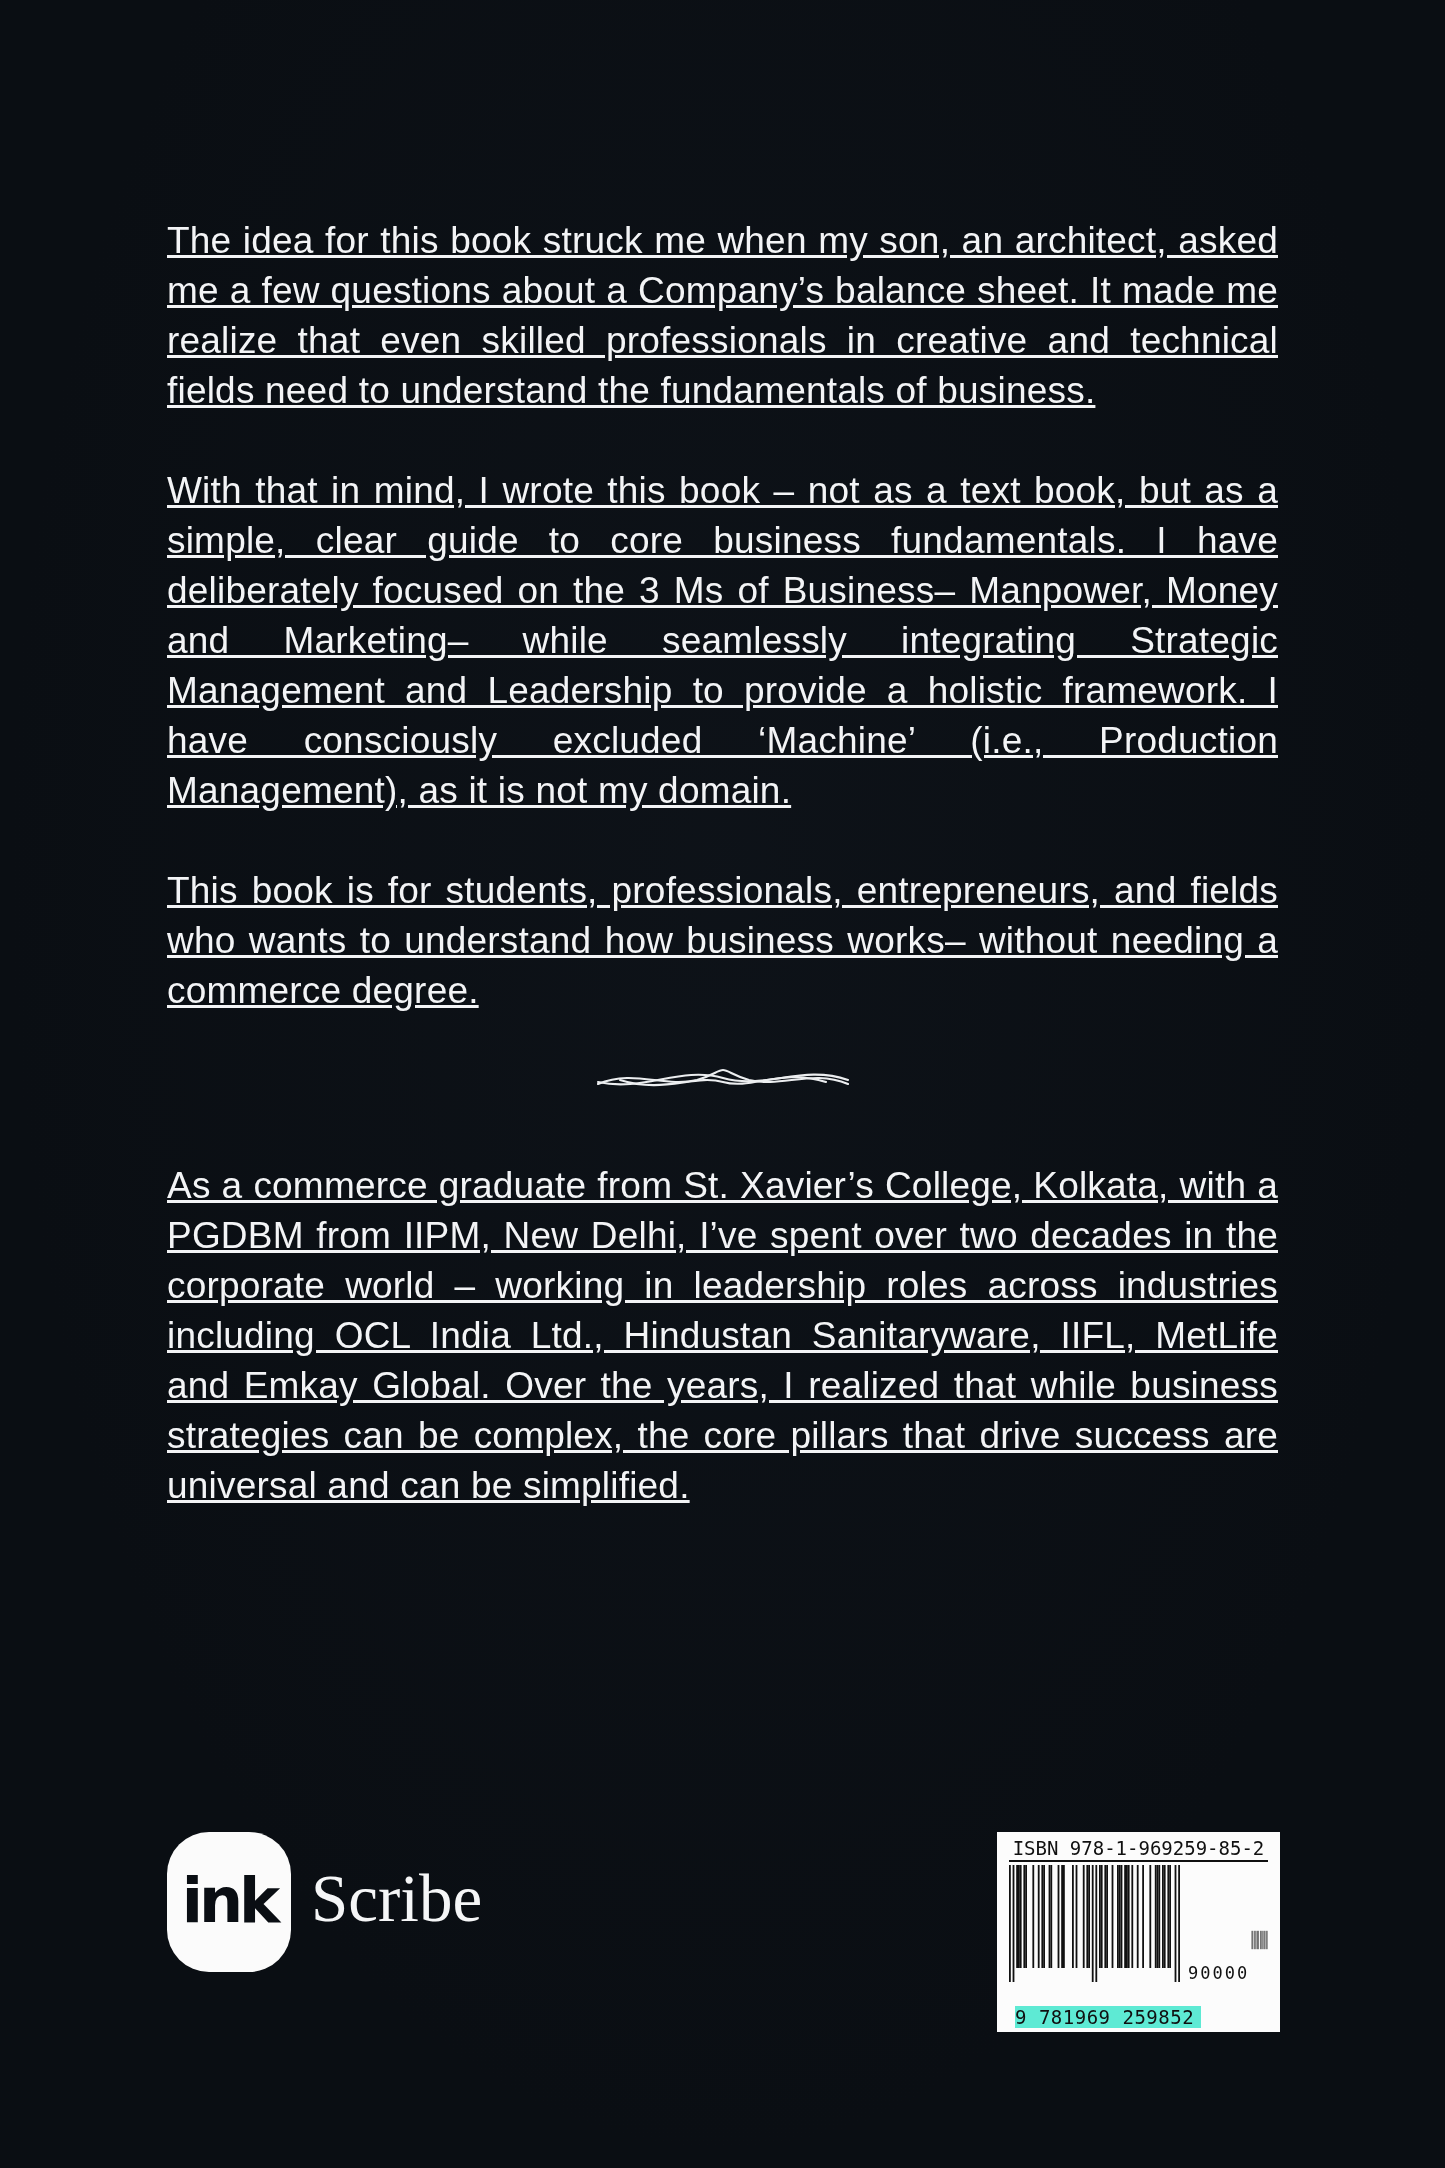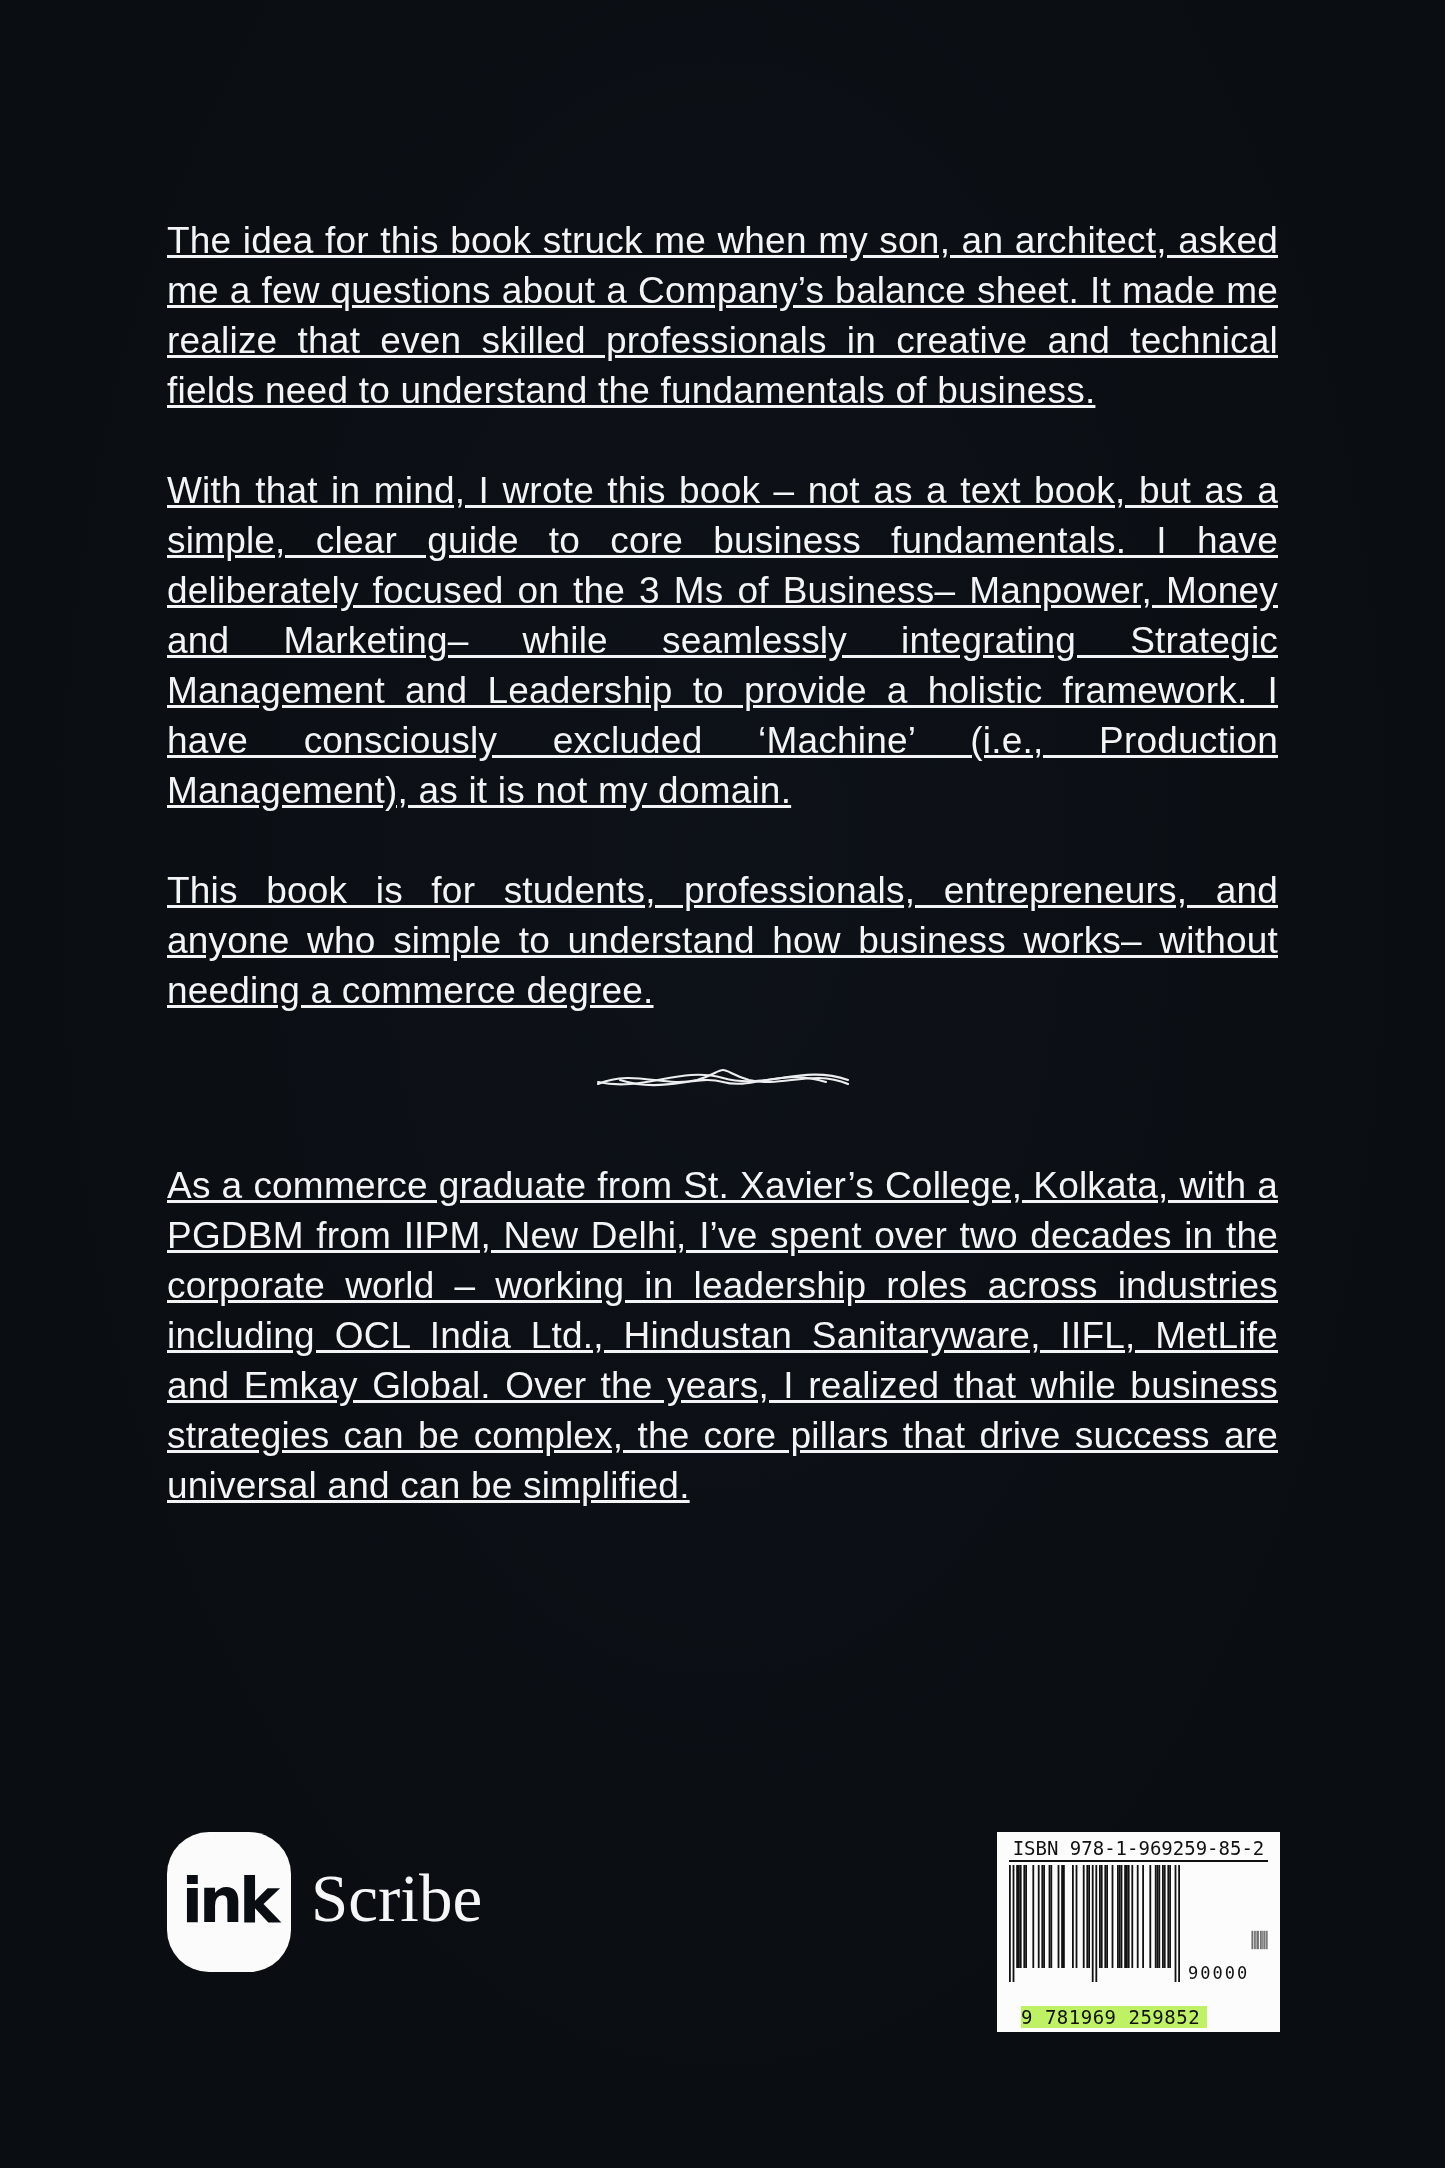--- a/index.html
+++ b/index.html
@@ -46,34 +46,34 @@
   }
   .bars-row{display:flex;margin-top:3px;}
   .main-bars{display:block;}
   .addon-col{margin-left:8px;width:80px;display:flex;align-items:flex-end;}
   .price-code{
     font-family:"DejaVu Sans Mono",monospace;color:#101010;font-size:17px;
     line-height:18px;letter-spacing:2px;align-self:flex-end;padding-right:2px;
   }
   .addon-bars{display:block;margin-top:1px;}
   .digits-line{
-    position:absolute;left:24px;bottom:4px;width:186px;
+    position:absolute;left:18px;bottom:4px;width:186px;
     font-family:"DejaVu Sans Mono",monospace;color:#101010;font-size:19px;
-    letter-spacing:.5px;background:#bef264;white-space:nowrap;
+    letter-spacing:.5px;background:#5eead4;white-space:nowrap;
   }
 </style>
 </head>
 <body>
 
 <div class="cover">
 
   <div class="copy">
     <p>The idea for this book struck me when my son, an architect, asked me a few questions about a Company’s balance sheet. It made me realize that even skilled professionals in creative and technical fields need to understand the fundamentals of business.</p>
     <p>With that in mind, I wrote this book – not as a text book, but as a simple, clear guide to core business fundamentals. I have deliberately focused on the 3 Ms of Business– Manpower, Money and Marketing– while seamlessly integrating Strategic Management and Leadership to provide a holistic framework. I have consciously excluded ‘Machine’ (i.e., Production Management), as it is not my domain.</p>
-    <p style="margin-bottom:0;">This book is for students, professionals, entrepreneurs, and anyone who simple to understand how business works– without needing a commerce degree.</p>
+    <p style="margin-bottom:0;">This book is for students, professionals, entrepreneurs, and fields who wants to understand how business works– without needing a commerce degree.</p>
 
     <svg class="flourish" viewBox="0 0 262 38" aria-hidden="true">
       <path d="M6 23 C 42 8, 72 27, 105 19 C 120 15, 126 9, 131 9 C 136 9, 142 15, 157 19 C 190 27, 220 8, 256 23"></path>
       <path d="M6 21 C 52 31, 88 5, 131 17 C 174 29, 210 3, 256 19"></path>
       <path d="M28 19 C 72 33, 102 13, 131 21 C 160 29, 190 7, 234 21"></path>
     </svg>
 
     <p style="margin-bottom:0;">As a commerce graduate from St. Xavier’s College, Kolkata, with a PGDBM from IIPM, New Delhi, I’ve spent over two decades in the corporate world – working in leadership roles across industries including OCL India Ltd., Hindustan Sanitaryware, IIFL, MetLife and Emkay Global. Over the years, I realized that while business strategies can be complex, the core pillars that drive success are universal and can be simplified.</p>
   </div>
 

